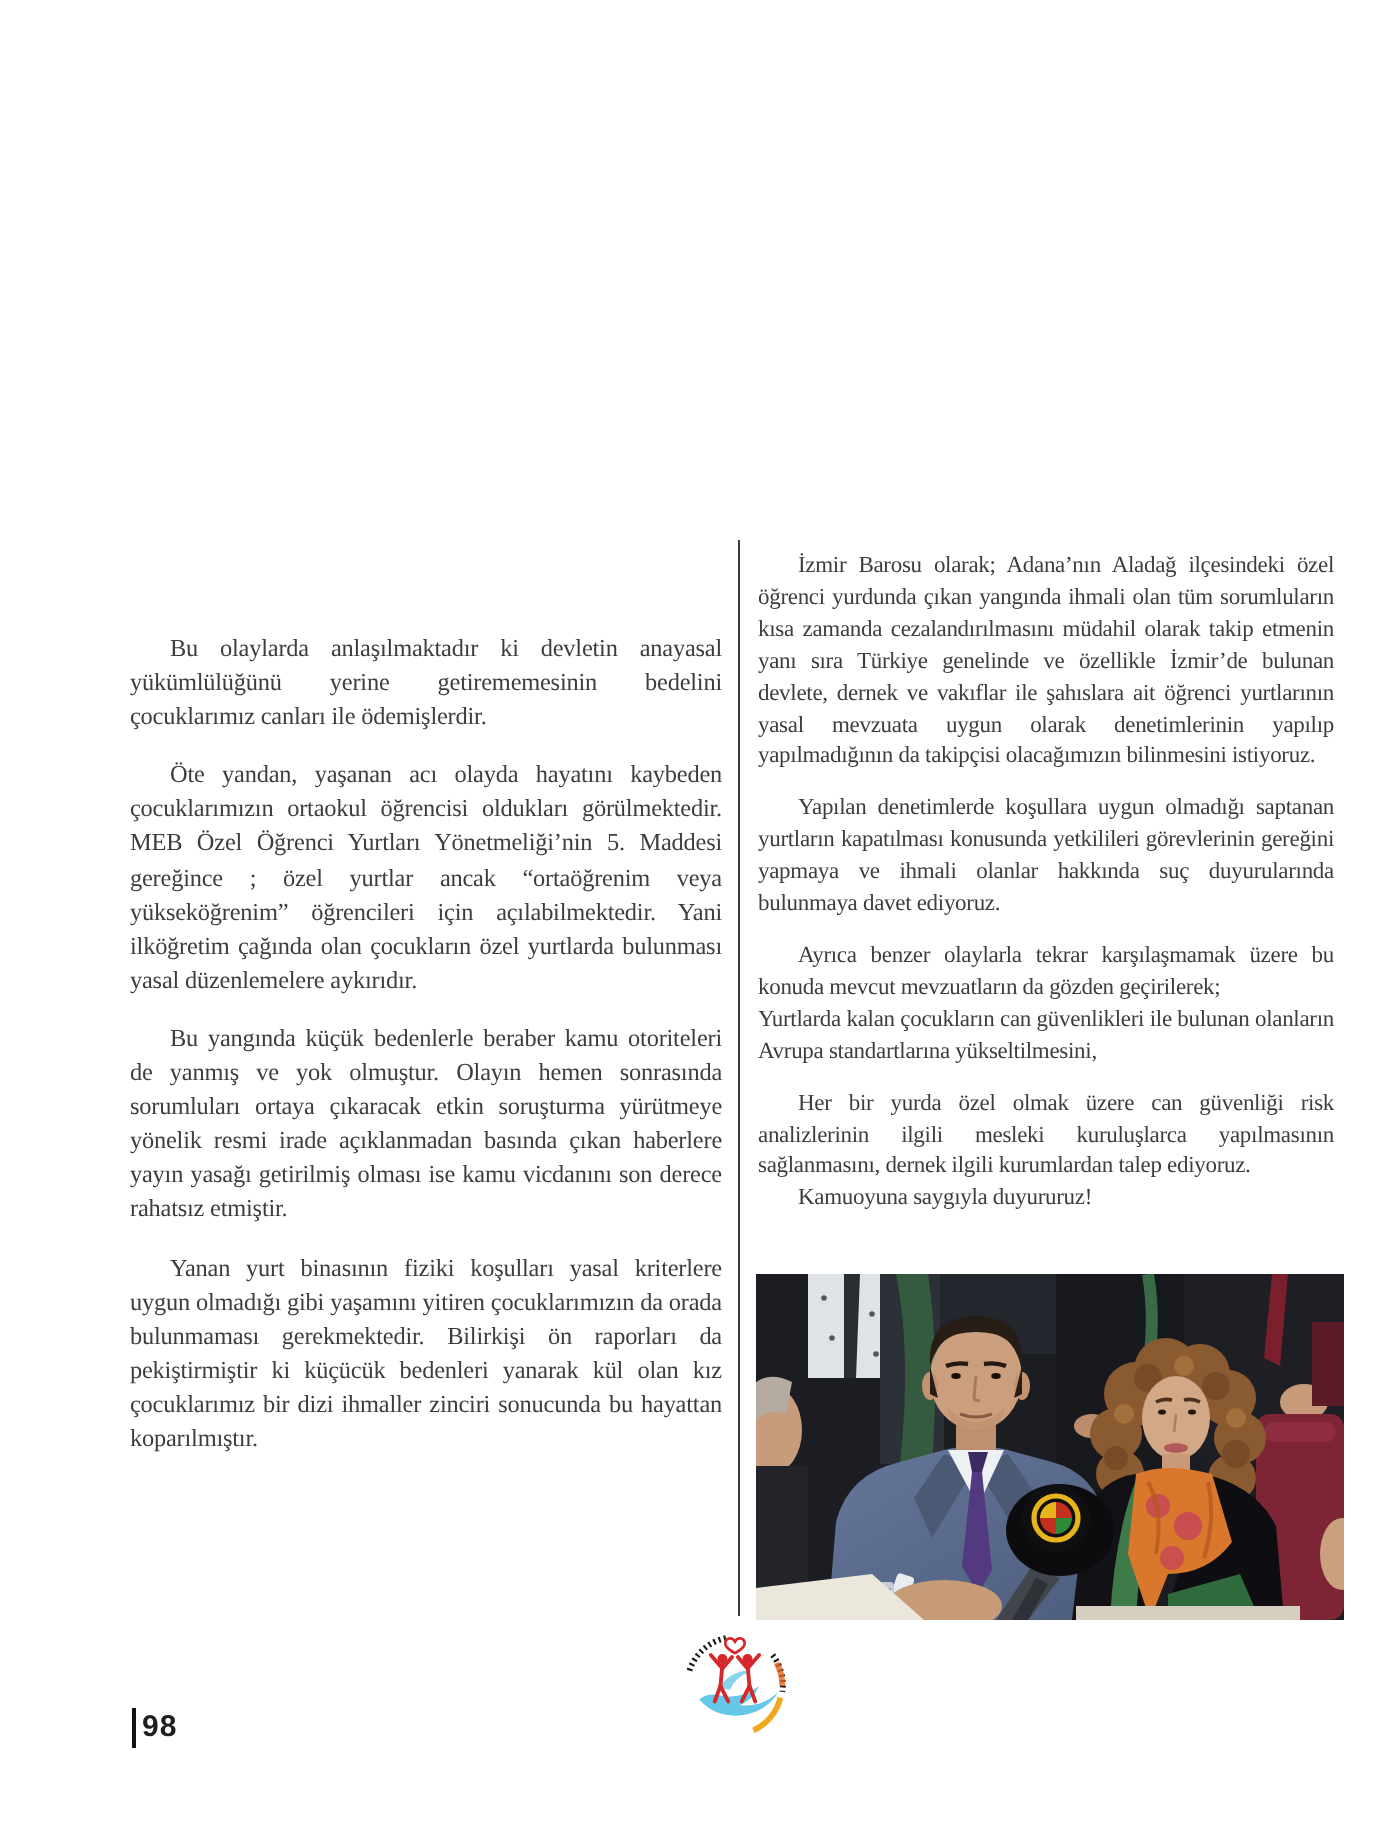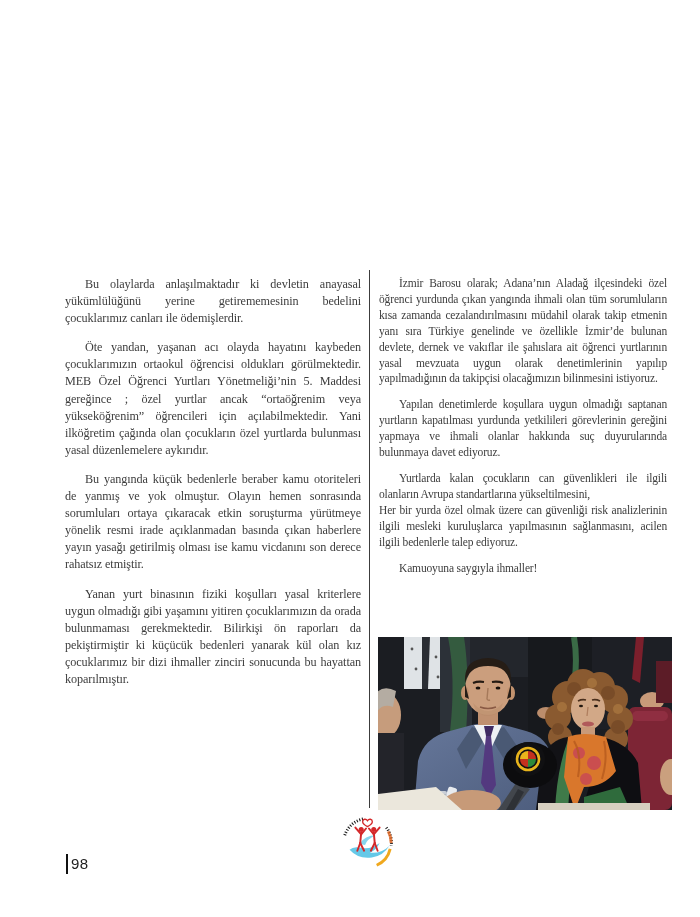--- a/index.html
+++ b/index.html
@@ -4,21 +4,21 @@
 <style>
   html,body{margin:0;padding:0;}
   body{
     width:700px;height:917px;position:relative;background:#ffffff;
     font-family:"Liberation Serif", serif;overflow:hidden;
   }
   .page{position:absolute;inset:0;background:#ffffff;}
 
   
   .col{position:absolute;top:276px;color:#3d3d3d;}
-  .col-left{left:65px;width:296px;font-size:12.2px;line-height:17.1px;letter-spacing:-0.1px;}
+  .col-left{left:65px;width:296px;font-size:12.2px;line-height:17.1px;letter-spacing:-0.1px;margin-top:40px;}
   .col-right-text{left:379px;width:288px;font-size:11.5px;line-height:15.9px;letter-spacing:-0.15px;}
   .para{margin:0;text-align:justify;text-indent:20px;}
   .col-left .para{margin-top:12px;}
   .col-right-text .para{margin-top:10px;}
   .col .para:first-child{margin-top:0;}
   
   .col-right-text .para:nth-child(4){margin-top:0;text-indent:0;}
   .col-right-text .para:nth-child(6){margin-top:0;}
 
   .divider{position:absolute;left:369px;top:270px;width:1px;height:538px;background:#3c3c3c;}
@@ -28,42 +28,43 @@
   .photo svg{display:block;width:294px;height:173px;}
 
   
   .org-logo{position:absolute;left:338px;top:814px;width:58px;height:58px;z-index:3;}
   .org-logo svg{display:block;width:58px;height:58px;}
 
   
   .pageno{position:absolute;left:66px;top:854px;display:flex;align-items:flex-start;
     font-family:"Liberation Sans", sans-serif;font-size:15px;color:#1e1e1e;}
   .pageno .rule{display:inline-block;width:2px;height:20px;background:#111;margin-right:3px;}
-  .pageno .num{line-height:20px;letter-spacing:0.5px;}
+  .pageno .num{line-height:20px;letter-spacing:0.5px;font-weight:bold;}
 </style>
 </head>
 <body>
 
 <div class="page">
 
   <div class="col col-left">
       <p class="para">Bu olaylarda anlaşılmaktadır ki devletin anayasal yükümlülüğünü yerine getirememesinin bedelini çocuklarımız canları ile ödemişlerdir.</p>
       <p class="para">Öte yandan, yaşanan acı olayda hayatını kaybeden çocuklarımızın ortaokul öğrencisi oldukları görülmektedir. MEB Özel Öğrenci Yurtları Yönetmeliği’nin 5. Maddesi gereğince ; özel yurtlar ancak “ortaöğrenim veya yükseköğrenim” öğrencileri için açılabilmektedir. Yani ilköğretim çağında olan çocukların özel yurtlarda bulunması yasal düzenlemelere aykırıdır.</p>
       <p class="para">Bu yangında küçük bedenlerle beraber kamu otoriteleri de yanmış ve yok olmuştur. Olayın hemen sonrasında sorumluları ortaya çıkaracak etkin soruşturma yürütmeye yönelik resmi irade açıklanmadan basında çıkan haberlere yayın yasağı getirilmiş olması ise kamu vicdanını son derece rahatsız etmiştir.</p>
       <p class="para">Yanan yurt binasının fiziki koşulları yasal kriterlere uygun olmadığı gibi yaşamını yitiren çocuklarımızın da orada bulunmaması gerekmektedir. Bilirkişi ön raporları da pekiştirmiştir ki küçücük bedenleri yanarak kül olan kız çocuklarımız bir dizi ihmaller zinciri sonucunda bu hayattan koparılmıştır.</p>
     </div>
 
   <div class="divider"></div>
 
   <div class="col col-right-text">
       <p class="para">İzmir Barosu olarak; Adana’nın Aladağ ilçesindeki özel öğrenci yurdunda çıkan yangında ihmali olan tüm sorumluların kısa zamanda cezalandırılmasını müdahil olarak takip etmenin yanı sıra Türkiye genelinde ve özellikle İzmir’de bulunan devlete, dernek ve vakıflar ile şahıslara ait öğrenci yurtlarının yasal mevzuata uygun olarak denetimlerinin yapılıp yapılmadığının da takipçisi olacağımızın bilinmesini istiyoruz.</p>
-      <p class="para">Yapılan denetimlerde koşullara uygun olmadığı saptanan yurtların kapatılması yurdunda yetkilileri görevlerinin gereğini yapmaya ve ihmali olanlar hakkında suç duyurularında bulunmaya davet ediyoruz.</p>
-      <p class="para">Yurtlarda kalan çocukların can güvenlikleri ile ilgili olanların Avrupa standartlarına yükseltilmesini,</p>
-      <p class="para">Her bir yurda özel olmak üzere can güvenliği risk analizlerinin ilgili mesleki kuruluşlarca yapılmasının sağlanmasını, acilen ilgili bedenlerle talep ediyoruz.</p>
-      <p class="para">Kamuoyuna saygıyla ihmaller!</p>
+      <p class="para">Yapılan denetimlerde koşullara uygun olmadığı saptanan yurtların kapatılması konusunda yetkilileri görevlerinin gereğini yapmaya ve ihmali olanlar hakkında suç duyurularında bulunmaya davet ediyoruz.</p>
+      <p class="para">Ayrıca benzer olaylarla tekrar karşılaşmamak üzere bu konuda mevcut mevzuatların da gözden geçirilerek;</p>
+      <p class="para">Yurtlarda kalan çocukların can güvenlikleri ile bulunan olanların Avrupa standartlarına yükseltilmesini,</p>
+      <p class="para">Her bir yurda özel olmak üzere can güvenliği risk analizlerinin ilgili mesleki kuruluşlarca yapılmasının sağlanmasını, dernek ilgili kurumlardan talep ediyoruz.</p>
+      <p class="para">Kamuoyuna saygıyla duyururuz!</p>
     </div>
 
   <figure class="photo">
     <svg viewBox="0 0 294 173" xmlns="http://www.w3.org/2000/svg">
       <defs>
         <linearGradient id="suitg" x1="0" y1="0" x2="1" y2="1">
           <stop offset="0" stop-color="#66779a"></stop>
             <stop offset="1" stop-color="#4d5d7d"></stop>
         </linearGradient>
       </defs>

